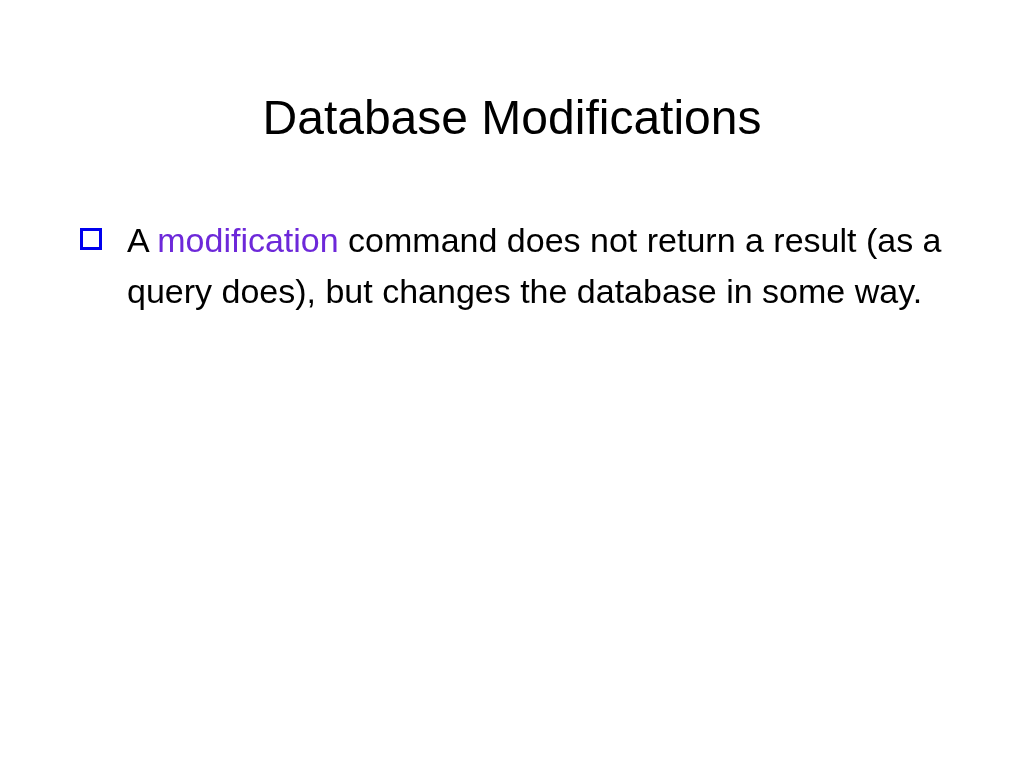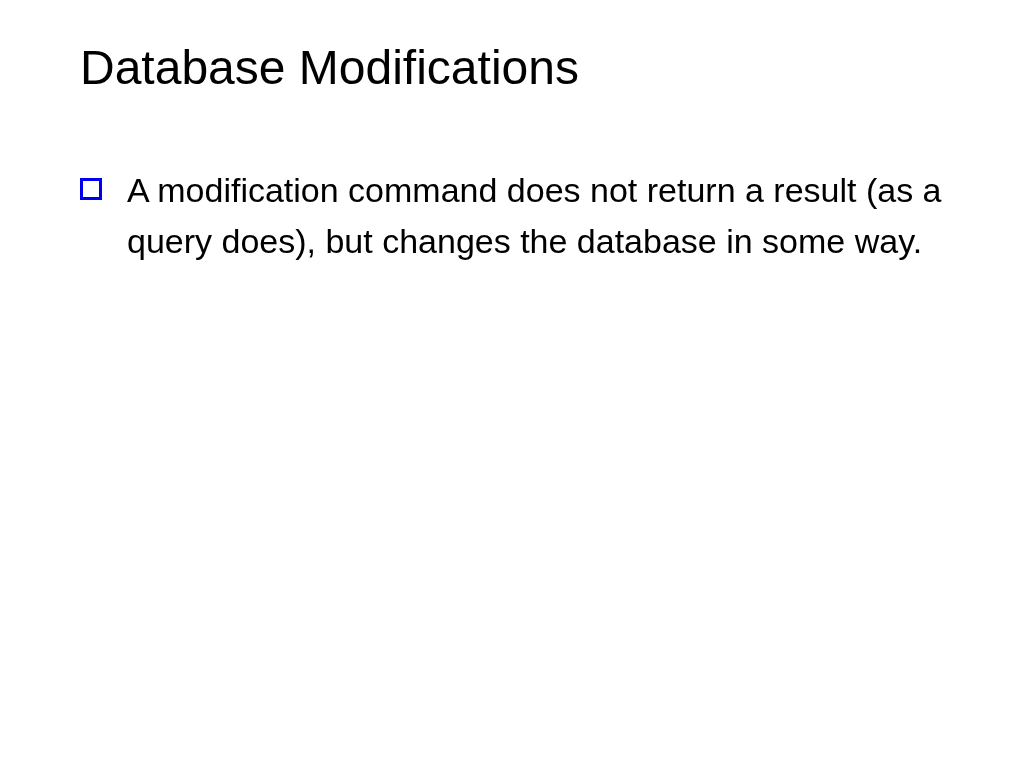--- a/index.html
+++ b/index.html
@@ -16,21 +16,22 @@
     }
     .slide {
       width: 100%;
       height: 100%;
       padding: 40px 80px;
     }
     .title {
       font-size: 48px;
       font-weight: normal;
       color: #000000;
-      text-align: left;
+      text-align: center;
+      margin-top: 50px;
       margin-bottom: 70px;
     }
     .bullet-list {
       list-style: none;
     }
     .bullet-item {
       display: flex;
       align-items: flex-start;
       font-size: 34px;
       color: #000000;
@@ -41,21 +42,21 @@
       width: 22px;
       height: 22px;
       border: 3px solid #0000ee;
       margin-right: 25px;
       margin-top: 13px;
     }
     .bullet-text {
       flex: 1;
     }
     .highlight {
-      color: #000000;
+      color: #6d28d9;
     }
   </style>
 </head>
 <body>
 
 <div class="slide">
   <h1 class="title">Database Modifications</h1>
   <ul class="bullet-list">
     <li class="bullet-item">
       <span class="bullet-marker"></span>

